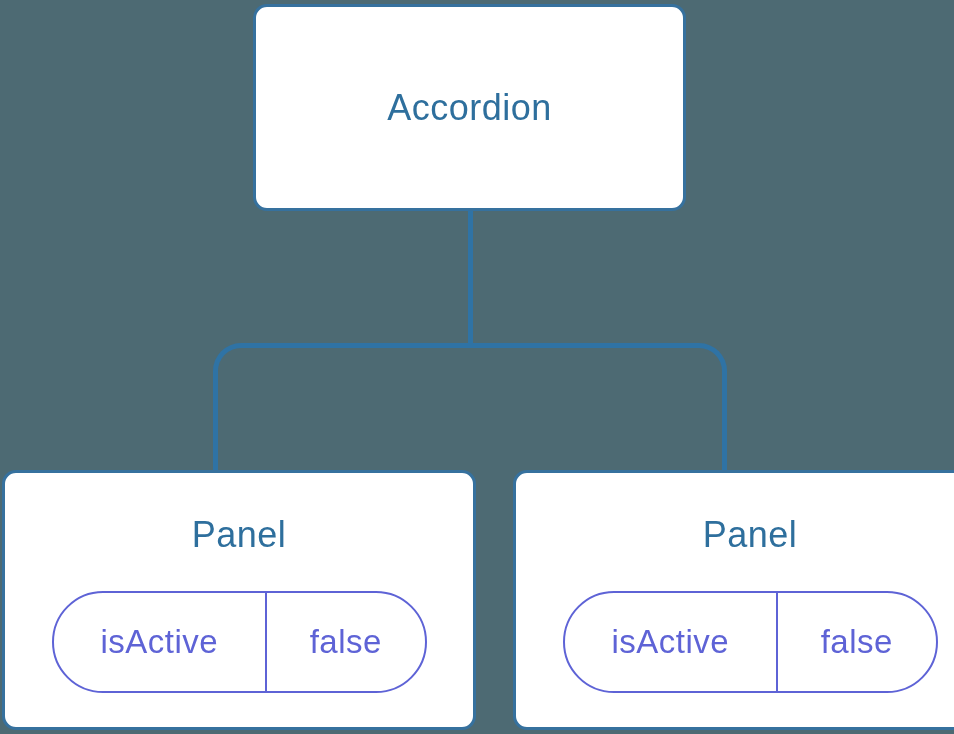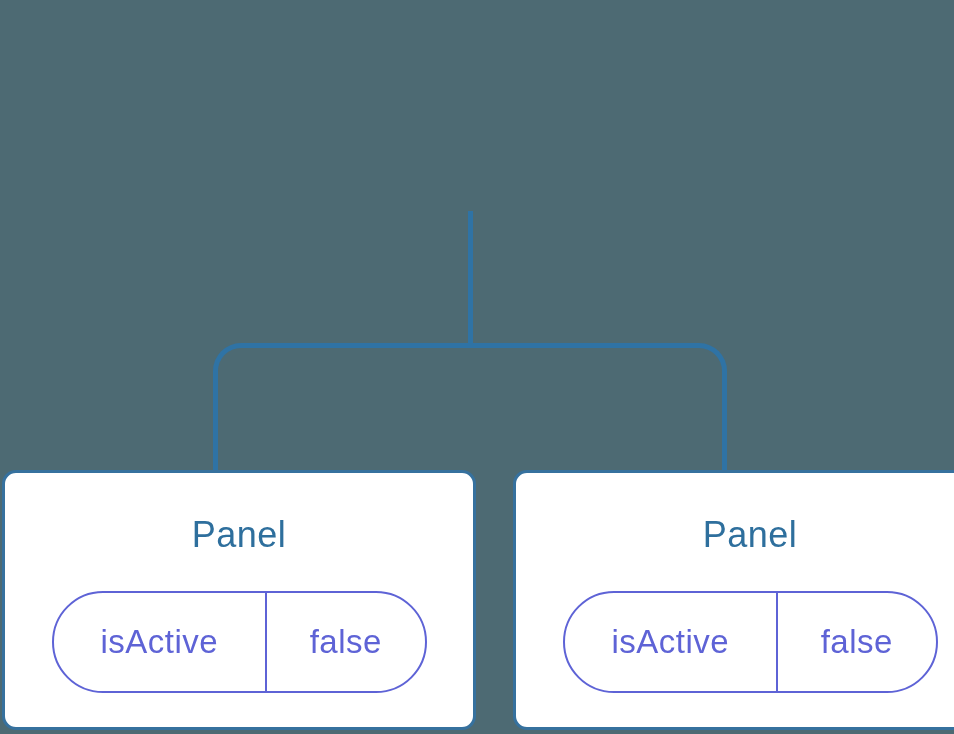--- a/index.html
+++ b/index.html
@@ -95,20 +95,23 @@
     display: flex;
     align-items: center;
     justify-content: center;
   }
 </style>
 </head>
 <body>
 
 <div class="stage">
 
+  <div class="node root-node">
+    <span class="node-label">Accordion</span>
+  </div>
 
   <div class="stem"></div>
   <div class="bracket"></div>
 
   <div class="node panel-node panel-left">
     <span class="node-label">Panel</span>
     <div class="state-pill">
       <span class="pill-key">isActive</span>
       <span class="pill-value">false</span>
     </div>

